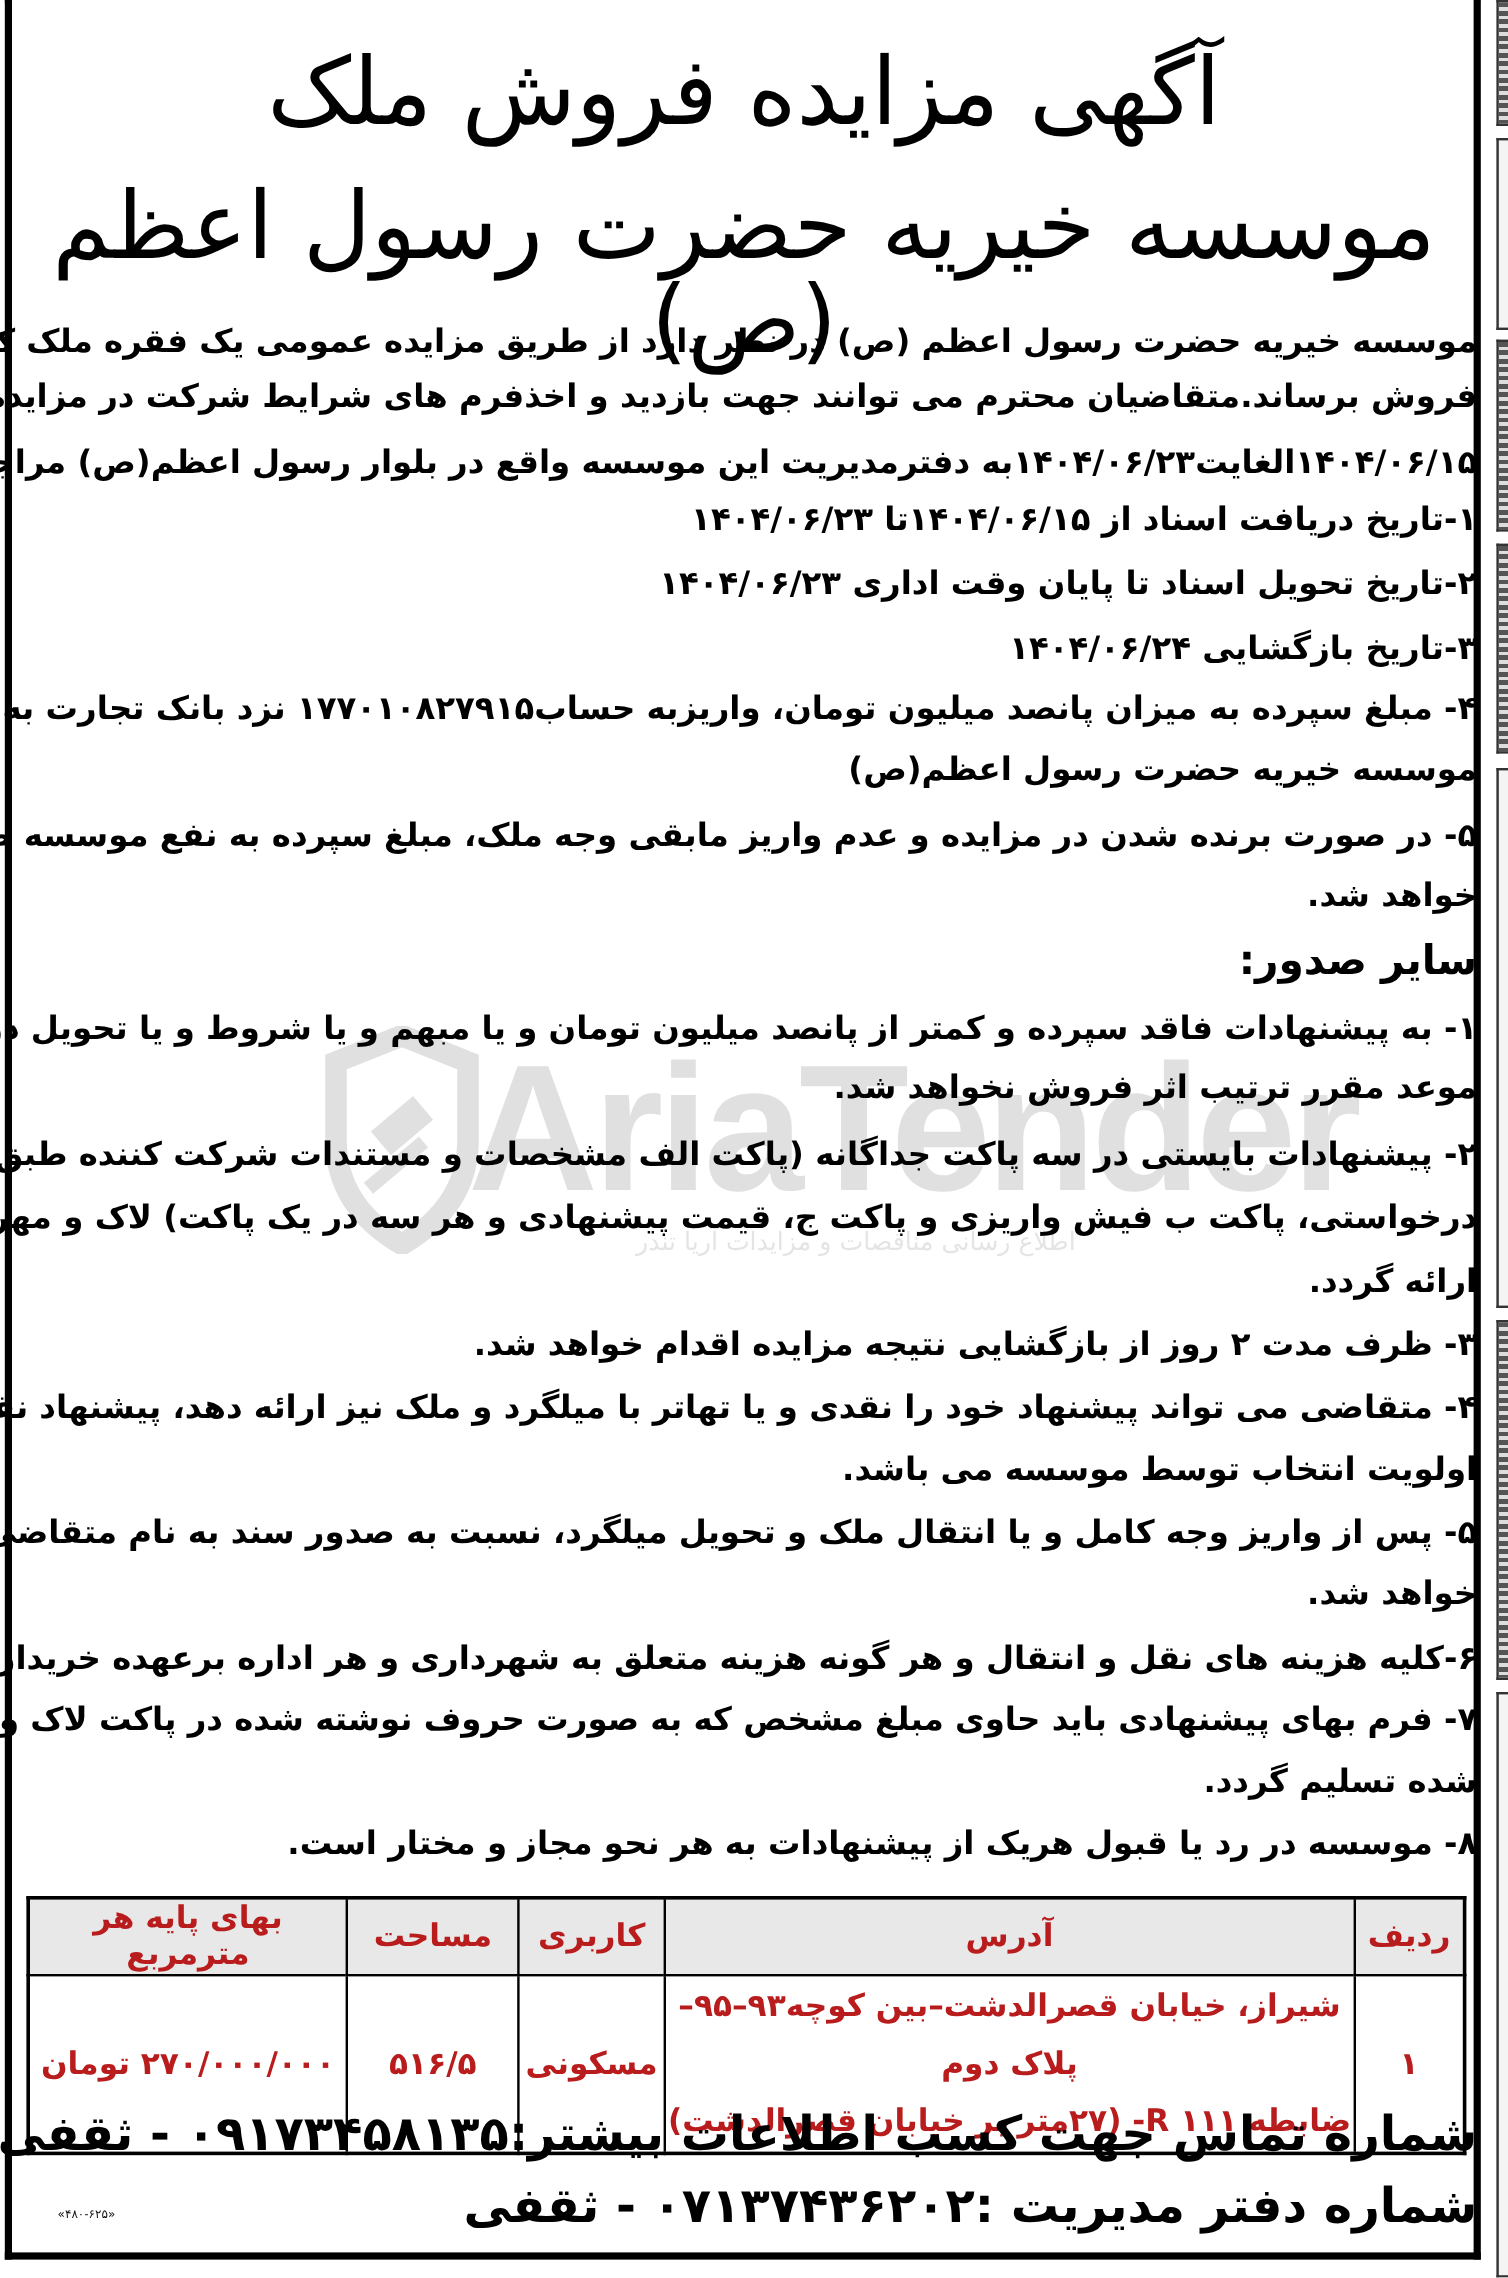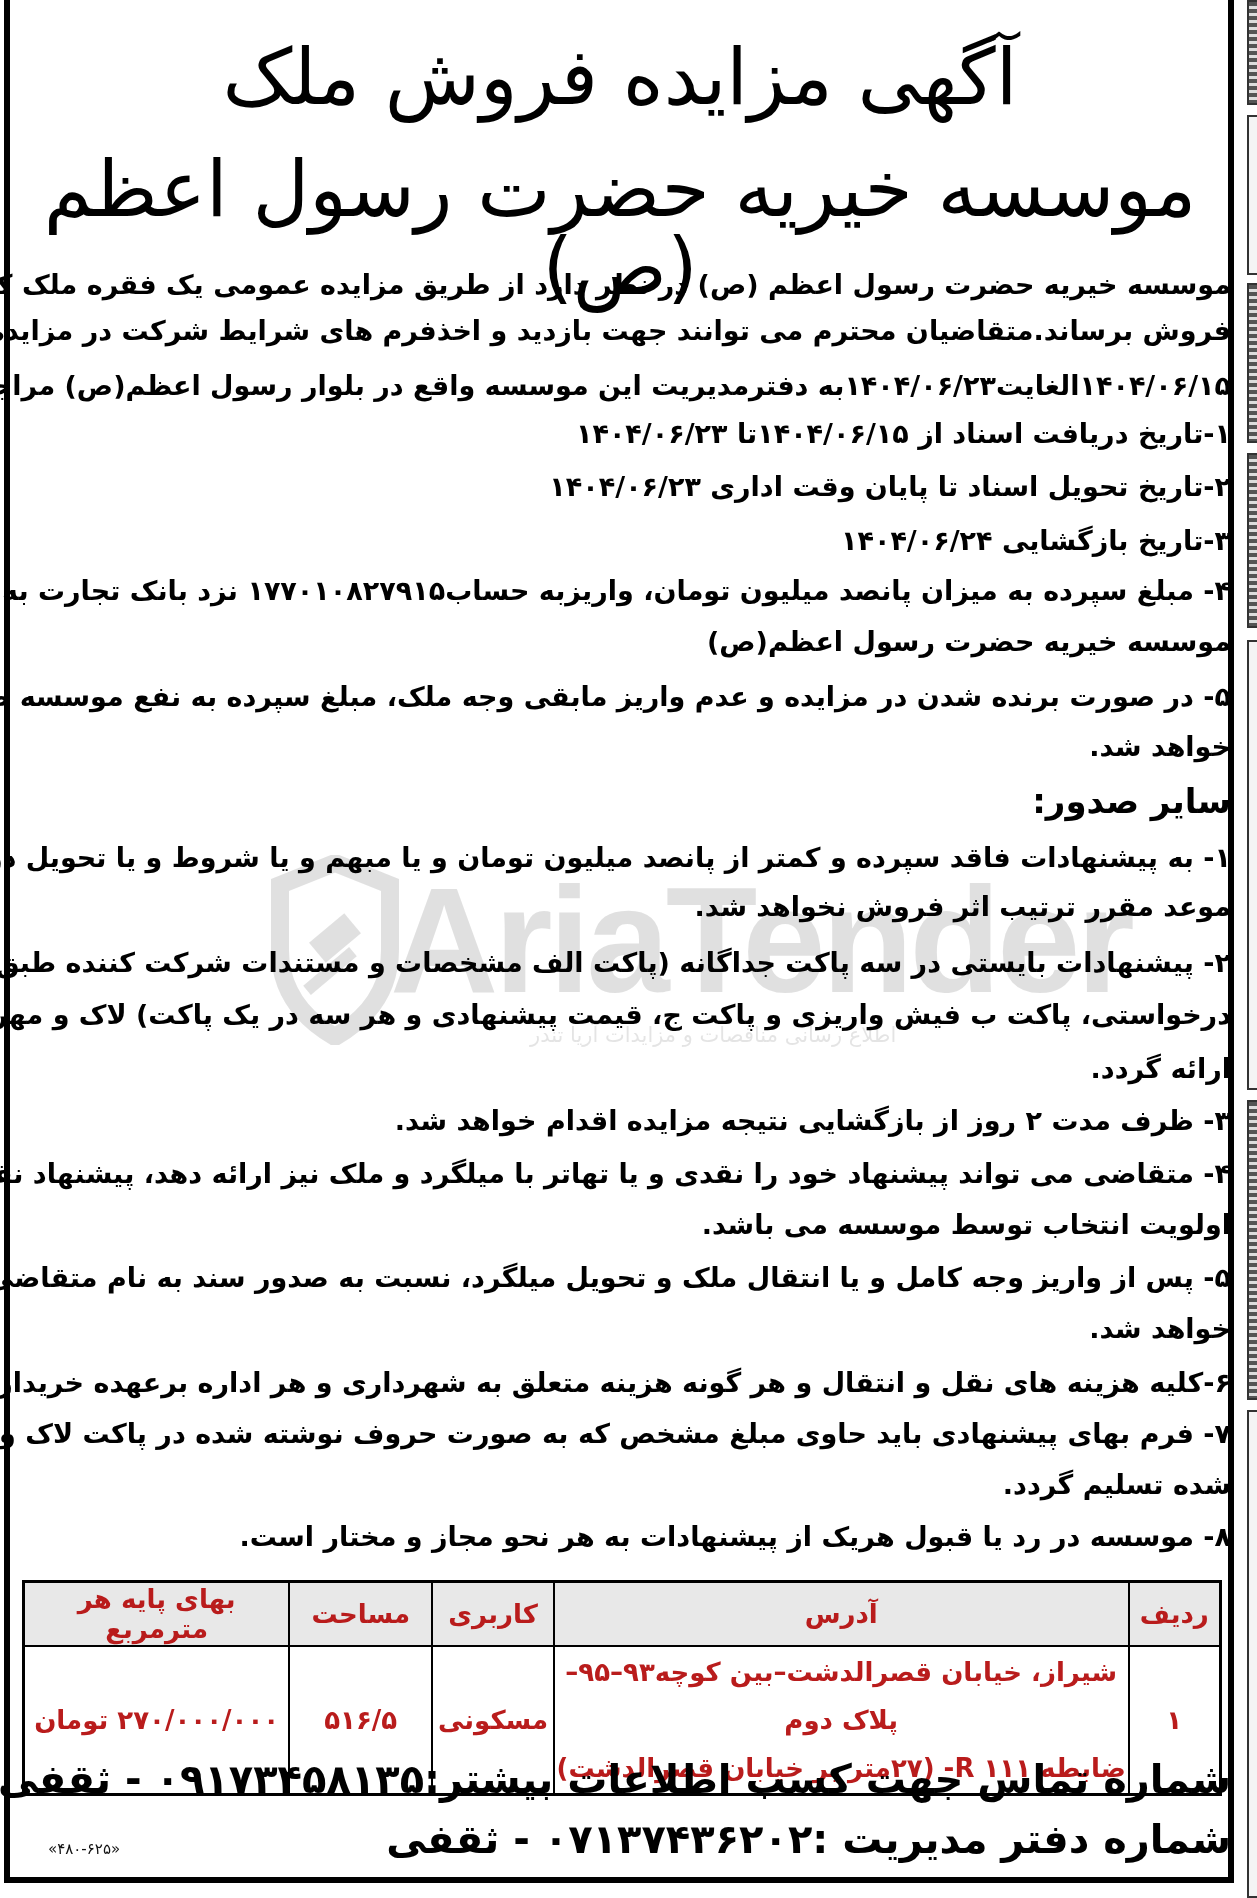--- a/index.html
+++ b/index.html
@@ -30,21 +30,21 @@
 
   table.props { position: absolute; left: 22px; top: 1580px; width: 1200px; border-collapse: collapse;
                 direction: rtl; border: 3px solid #000; }
   table.props th, table.props td { border: 2px solid #000; text-align: center; font-weight: bold; color: #b91c1c; }
   table.props th { background: #e8e8e8; height: 52px; font-size: 26px; }
   table.props td { height: 104px; font-size: 26px; line-height: 48px; }
   .c-row { width: 88px; } .c-addr { width: 582px; } .c-use { width: 118px; } .c-area { width: 140px; } .c-price { width: 264px; }
 
   .contact { position: absolute; right: 26px; direction: rtl; font-weight: bold; font-size: 40px; line-height: 48px;
              white-space: nowrap; color: #000; }
-  .code { position: absolute; left: 48px; top: 1840px; font-size: 15px; direction: rtl; color: #111; }
+  .code { position: absolute; left: 48px; top: 1840px; font-size: 10px; direction: rtl; color: #111; }
 </style>
 </head>
 <body>
 
 <div class="frame-top"></div>
 <div class="frame"></div>
 
 <div class="neighbor-strip"></div>
 <div class="neighbor-block dark" style="top:0;height:105px"></div>
 <div class="neighbor-block light" style="top:115px;height:160px"></div>

